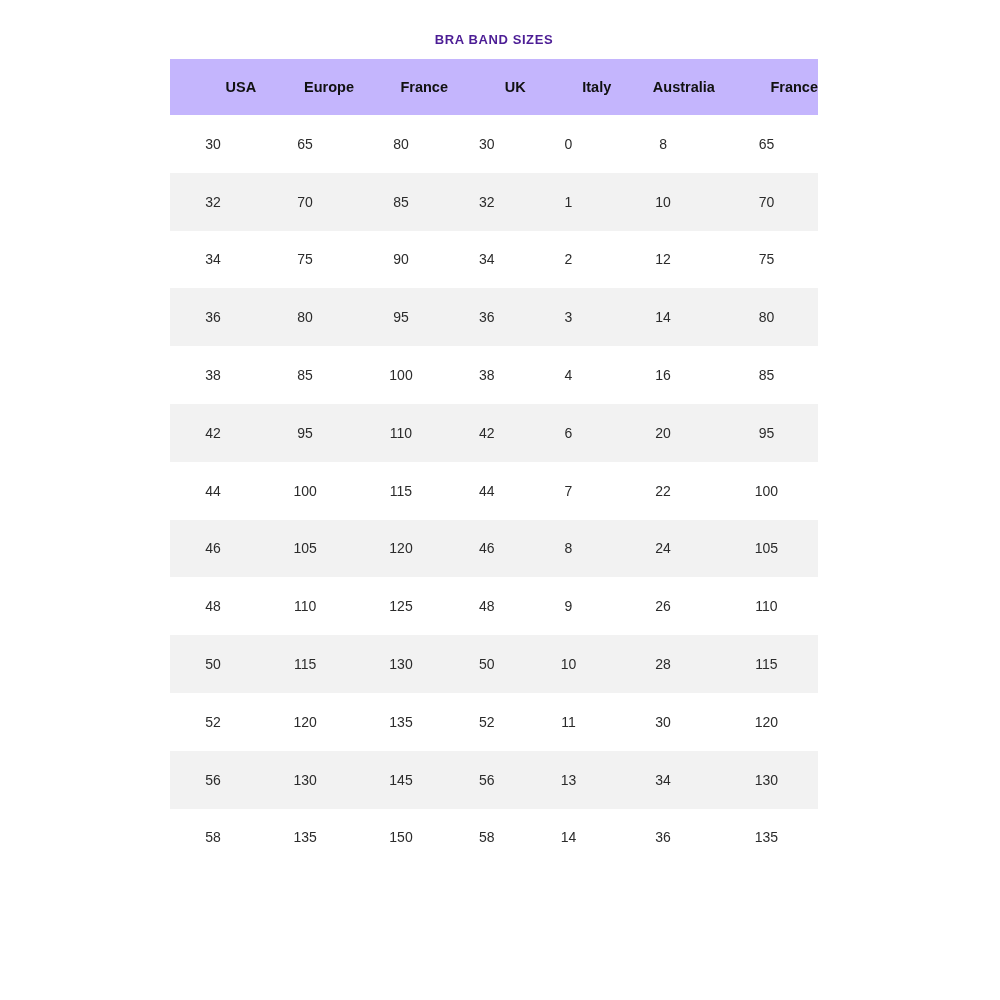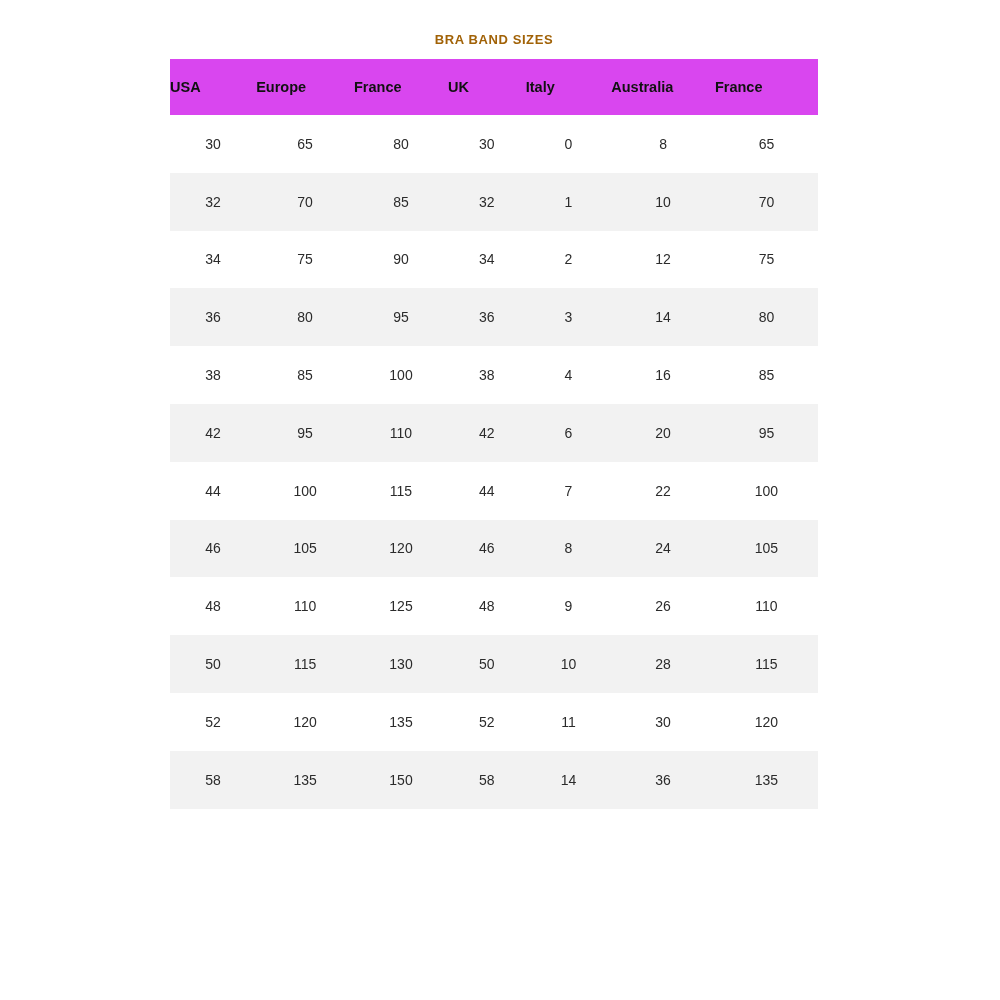--- a/index.html
+++ b/index.html
@@ -24,37 +24,37 @@
     width: 648px;
   }
 
   .chart-title {
     margin-top: 32px;
     margin-bottom: 12px;
     text-align: center;
     font-size: 13px;
     font-weight: bold;
     letter-spacing: 0.6px;
-    color: #a16207;
+    color: #4c1d95;
     text-transform: uppercase;
   }
 
   table.size-table {
     width: 100%;
     border-collapse: collapse;
     table-layout: fixed;
   }
 
   table.size-table th {
     height: 56px;
-    background: #d946ef;
+    background: #c4b5fd;
     font-size: 14.5px;
     font-weight: bold;
     color: #111111;
-    text-align: left;
+    text-align: right;
     vertical-align: middle;
   }
 
   table.size-table td {
     height: 57.8px;
     font-size: 14px;
     font-weight: normal;
     color: #2b2b2b;
     text-align: center;
     vertical-align: middle;
@@ -195,20 +195,29 @@
           <tr>
             <td>52</td>
             <td>120</td>
             <td>135</td>
             <td>52</td>
             <td>11</td>
             <td>30</td>
             <td>120</td>
           </tr>
           <tr>
+            <td>56</td>
+            <td>130</td>
+            <td>145</td>
+            <td>56</td>
+            <td>13</td>
+            <td>34</td>
+            <td>130</td>
+          </tr>
+          <tr>
             <td>58</td>
             <td>135</td>
             <td>150</td>
             <td>58</td>
             <td>14</td>
             <td>36</td>
             <td>135</td>
           </tr>
         </tbody>
     </table>

